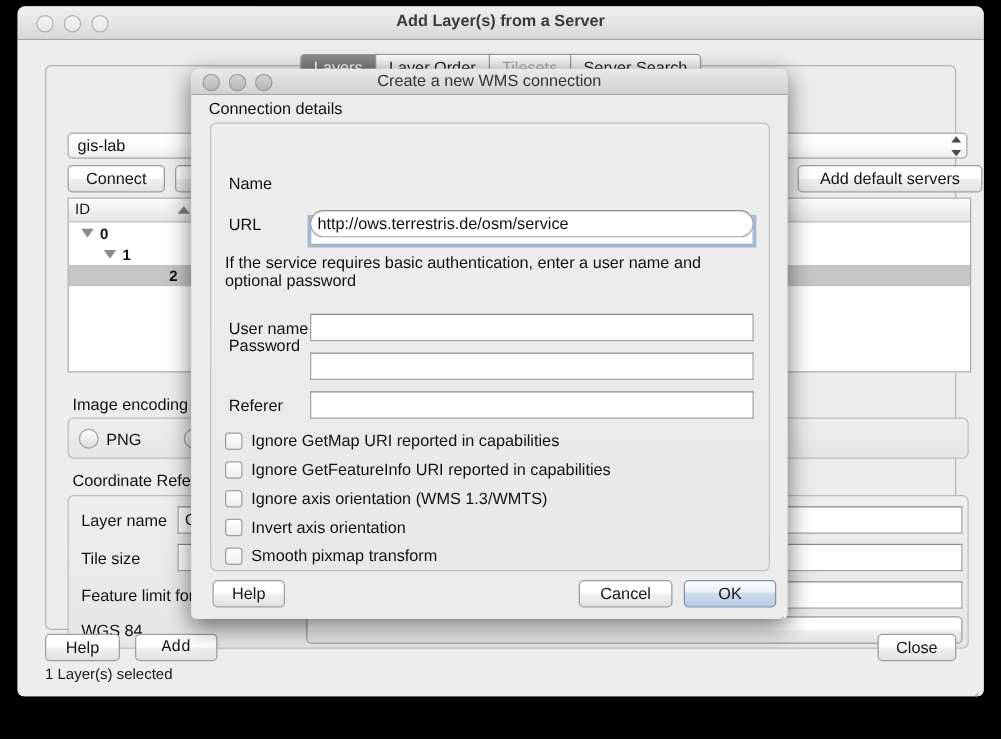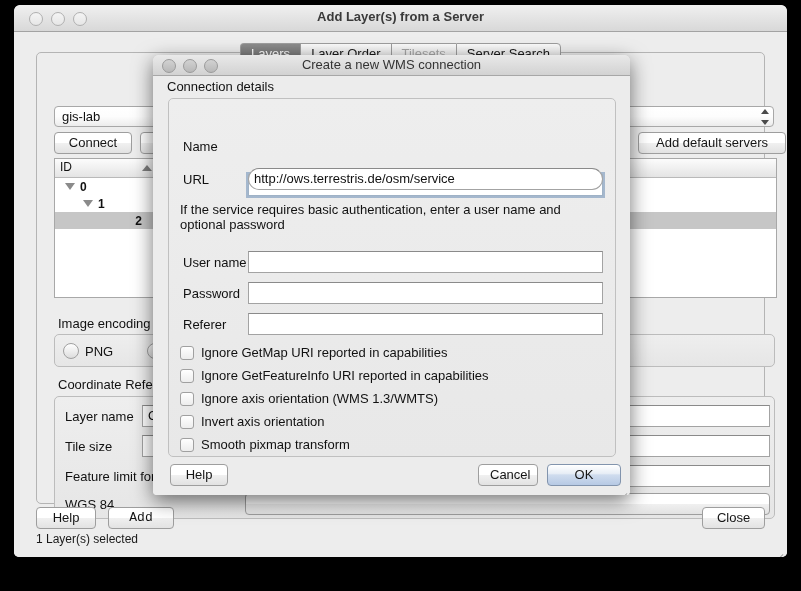--- a/index.html
+++ b/index.html
@@ -529,21 +529,21 @@
         <div class="field focused dlg-field" style="top:36px;">terrestris</div>
 
         <div class="dlg-row-label" style="left:14px; top:73px;">URL</div>
         <div class="field dlg-field" style="top:69px;border-radius:11px;">http://ows.terrestris.de/osm/service</div>
 
         <div class="dlg-help-text" style="top:103px;">If the service requires basic authentication, enter a user name and optional password</div>
 
         <div class="dlg-row-label" style="left:14px; top:156px;">User name</div>
         <div class="field dlg-field" style="top:152px;"></div>
 
-        <div class="dlg-row-label" style="left:14px; top:187px;">Password</div>
+        <div class="dlg-row-label" style="left:14px; top:170px;">Password</div>
         <div class="field dlg-field" style="top:183px;"></div>
 
         <div class="dlg-row-label" style="left:14px; top:218px;">Referer</div>
         <div class="field dlg-field" style="top:214px;"></div>
 
         <div class="chk-row" style="top:246px;">
           <span class="checkbox"></span>
           <span>Ignore GetMap URI reported in capabilities</span>
         </div>
         <div class="chk-row" style="top:269px;">
@@ -559,21 +559,21 @@
           <span>Invert axis orientation</span>
         </div>
         <div class="chk-row" style="top:338px;">
           <span class="checkbox"></span>
           <span>Smooth pixmap transform</span>
         </div>
       </div>
 
       <div class="dlg-buttons">
         <div class="btn" style="position:absolute; left:17px; top:0; width:58px;">Help</div>
-        <div class="btn" style="position:absolute; right:92px; top:0; width:60px;text-align:right;">Cancel</div>
+        <div class="btn" style="position:absolute; right:92px; top:0; width:75px;">Cancel</div>
         <div class="btn default" style="position:absolute; right:9px; top:0; width:74px;">OK</div>
       </div>
 
       <div class="dlg-grip">
         <i style="width:11px; top:11px;"></i>
         <i style="width:7px; top:11px;"></i>
       </div>
 
     </div>
   </div>

